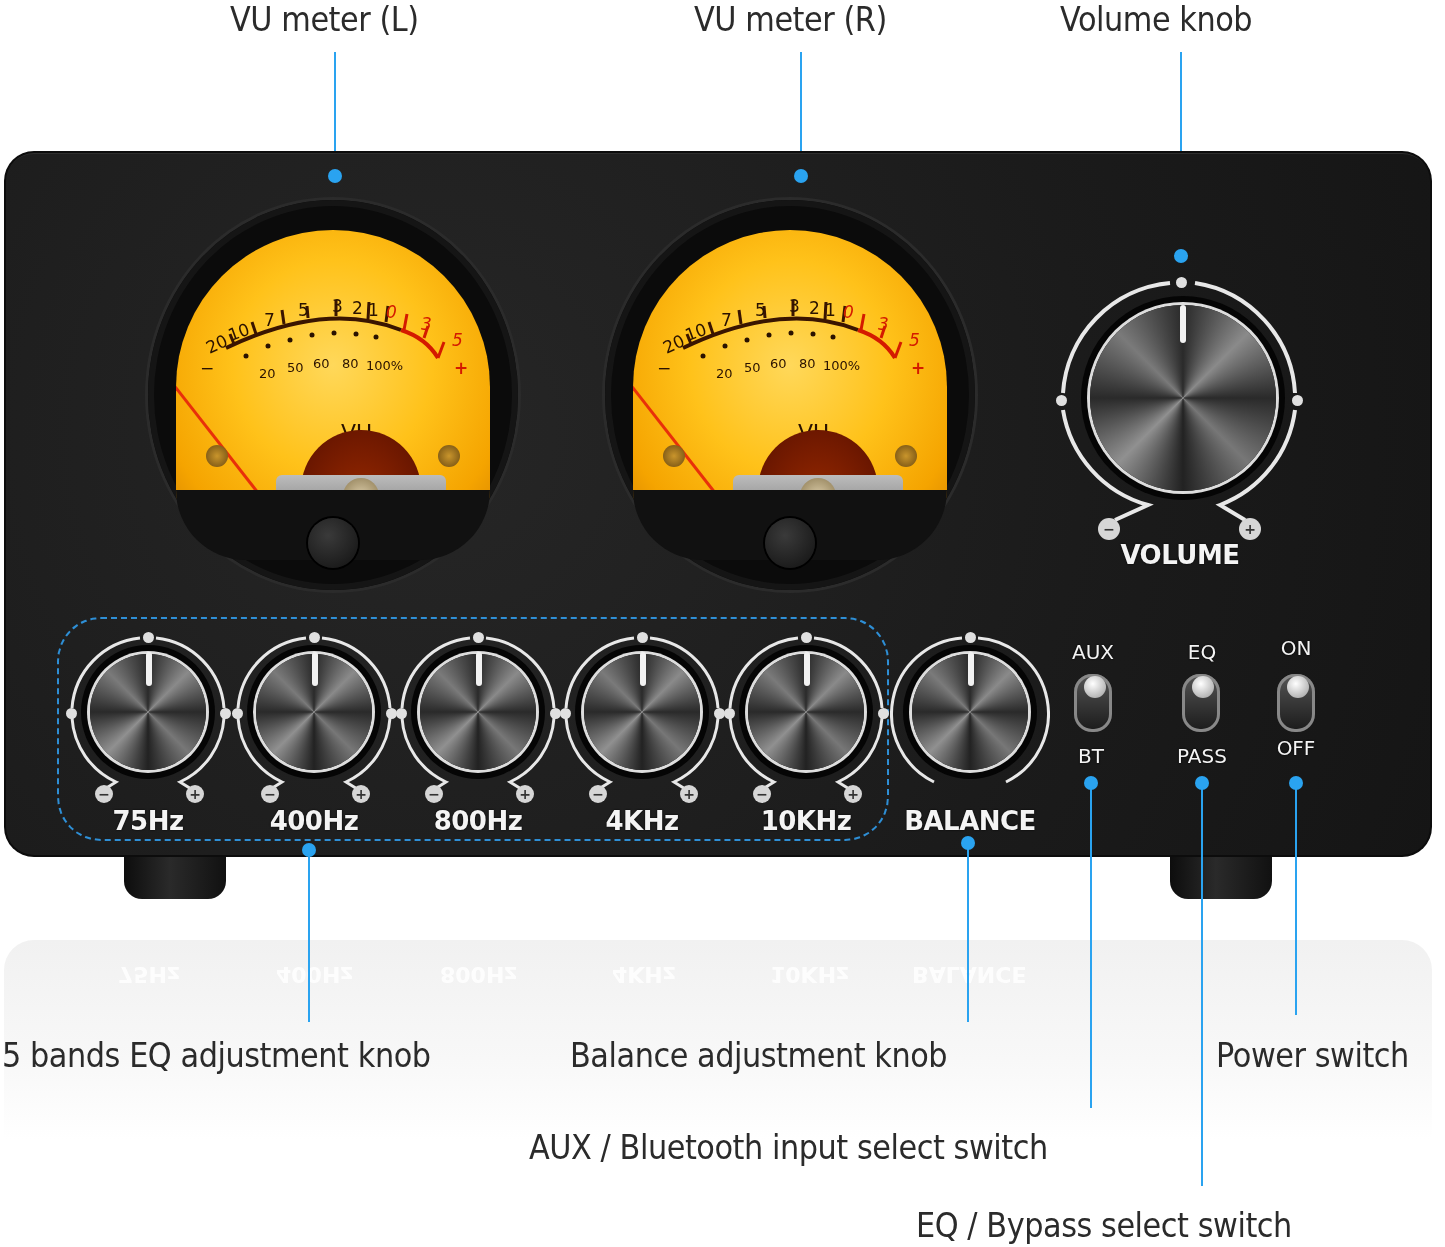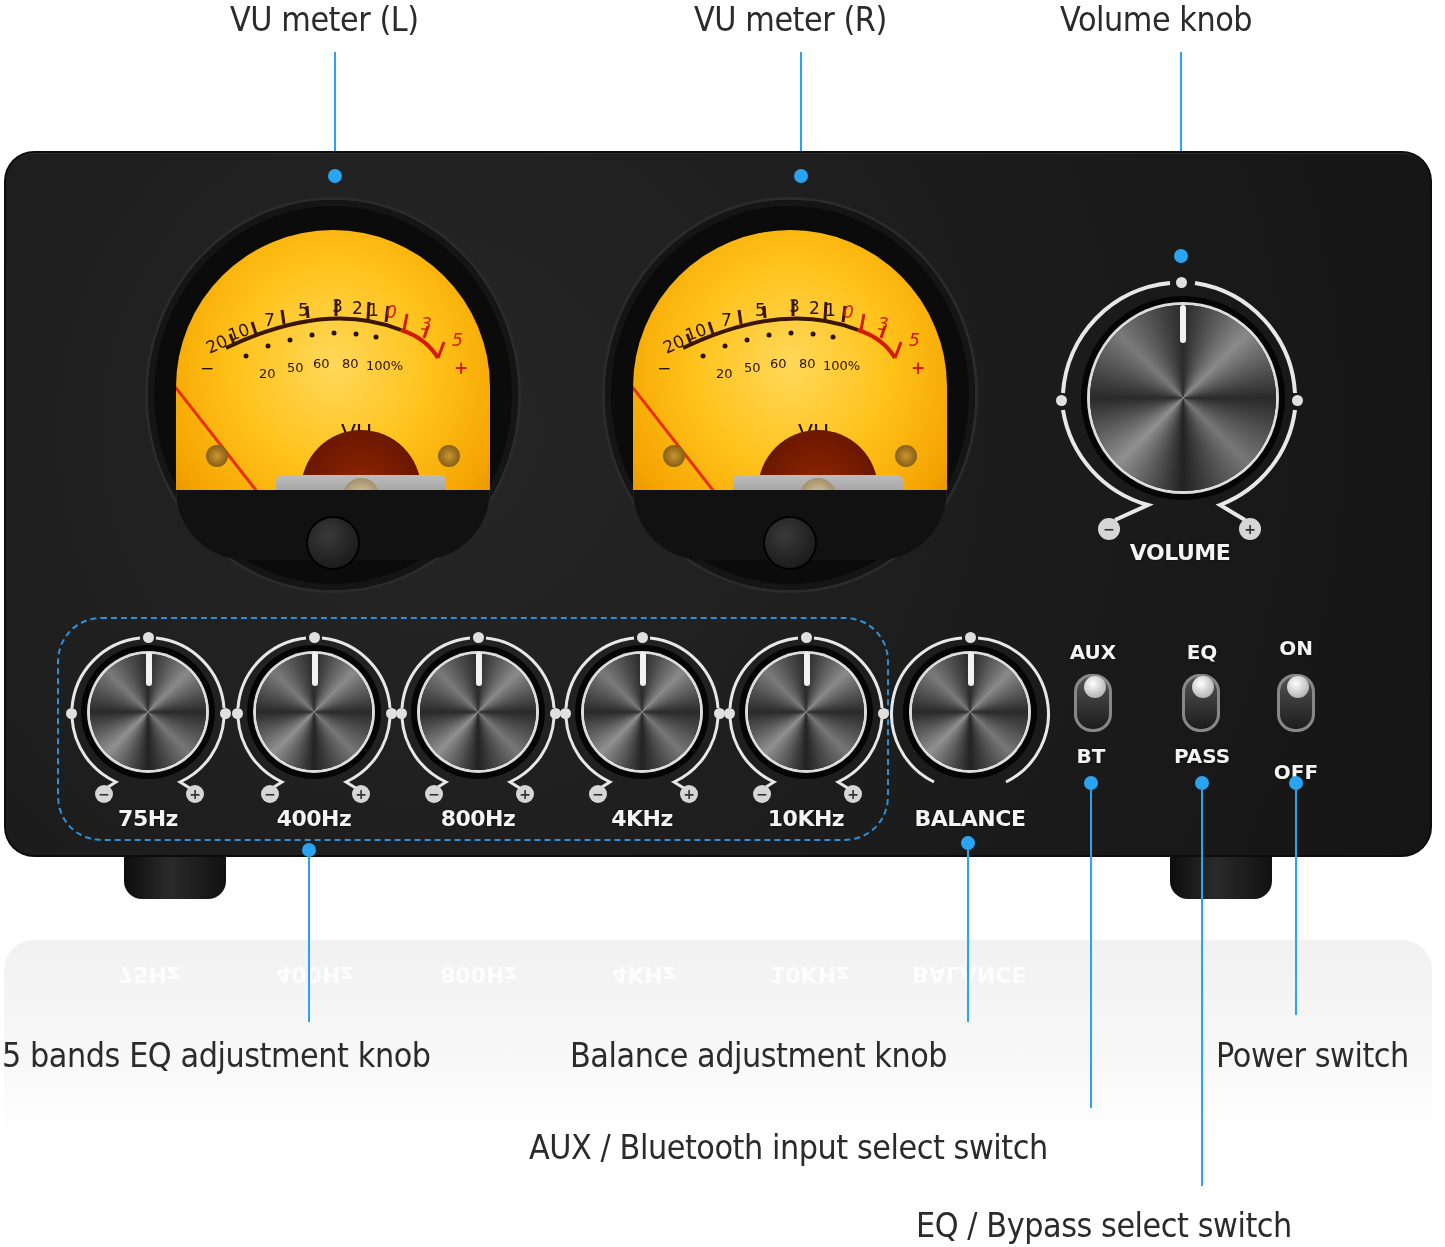--- a/index.html
+++ b/index.html
@@ -28,26 +28,26 @@
   .vu-text{position:absolute;color:#2a1200;font-size:17px;font-family:"DejaVu Sans",sans-serif;}
   .vu-red{color:#d41a00;}
   .vu-title{position:absolute;left:165px;top:190px;font-size:22px;color:#2a1200;}
   .needle{position:absolute;left:83px;top:116px;width:3px;height:150px;background:#e8300a;transform-origin:50% 100%;transform:rotate(-38deg);}
   
   .knob{position:absolute;}
   .knob-body{position:absolute;border-radius:50%;background:conic-gradient(#2a2a2a,#8a8a8a,#2a2a2a,#777,#222,#909090,#2a2a2a,#7a7a7a,#2a2a2a);box-shadow:0 0 0 3px #ddd, 0 0 0 9px #050505;}
   .knob-tick{position:absolute;width:6px;background:#f2f2f2;border-radius:3px;}
   .knob-dot{position:absolute;width:11px;height:11px;border-radius:50%;background:#e0e0e0;}
   .pm{position:absolute;width:18px;height:18px;border-radius:50%;background:#d6d6d6;color:#333;font-size:14px;line-height:18px;text-align:center;font-weight:bold;}
-  .knob-label{position:absolute;color:#f4f4f4;font-weight:bold;font-size:22px;text-align:center;letter-spacing:-0.5px;text-shadow:0 0 2px #000;}
+  .knob-label{position:absolute;color:#f4f4f4;font-weight:bold;font-size:26px;text-align:center;letter-spacing:-0.5px;text-shadow:0 0 2px #000;}
   .eq-box{position:absolute;left:57px;top:617px;width:828px;height:220px;border:2px dashed #2e8fd6;border-radius:44px;}
   
   .toggle{position:absolute;width:38px;height:58px;border-radius:18px;background:linear-gradient(180deg,#555,#1a1a1a);box-shadow:inset 0 0 0 3px #888;}
   .toggle-lever{position:absolute;left:10px;top:2px;width:22px;height:22px;border-radius:50%;background:radial-gradient(circle at 40% 35%,#fff,#9a9a9a);}
-  .sw-label{position:absolute;color:#f4f4f4;font-weight:bold;font-size:20px;text-align:center;width:80px;text-shadow:0 0 2px #000;}
+  .sw-label{position:absolute;color:#f4f4f4;font-weight:normal;font-size:20px;text-align:center;width:80px;text-shadow:0 0 2px #000;}
 </style>
 </head>
 <body>
 
 <div class="callout" style="left:230px;top:0px;">VU meter (L)</div>
 <div class="callout" style="left:694px;top:0px;">VU meter (R)</div>
 <div class="callout" style="left:1060px;top:0px;">Volume knob</div>
 
 <div class="vline" style="left:334px;top:52px;height:124px;"></div>
 <div class="vline" style="left:800px;top:52px;height:124px;"></div>
@@ -310,21 +310,21 @@
 <div class="sw-label" style="left:1162px;top:640px;">EQ</div>
 <div class="toggle" style="left:1182px;top:674px;">
     <div class="toggle-lever"></div>
   </div>
 <div class="sw-label" style="left:1162px;top:744px;">PASS</div>
 
 <div class="sw-label" style="left:1256px;top:636px;">ON</div>
 <div class="toggle" style="left:1277px;top:674px;">
     <div class="toggle-lever"></div>
   </div>
-<div class="sw-label" style="left:1256px;top:760px;">OFF</div>
+<div class="sw-label" style="left:1256px;top:736px;">OFF</div>
 
 <div class="vline" style="left:308px;top:850px;height:172px;"></div>
 <div class="dot" style="left:309px;top:850px;"></div>
 <div class="vline" style="left:967px;top:843px;height:179px;"></div>
 <div class="dot" style="left:968px;top:843px;"></div>
 <div class="vline" style="left:1090px;top:783px;height:325px;"></div>
 <div class="dot" style="left:1091px;top:783px;"></div>
 <div class="vline" style="left:1201px;top:783px;height:403px;"></div>
 <div class="dot" style="left:1202px;top:783px;"></div>
 <div class="vline" style="left:1295px;top:783px;height:232px;"></div>

